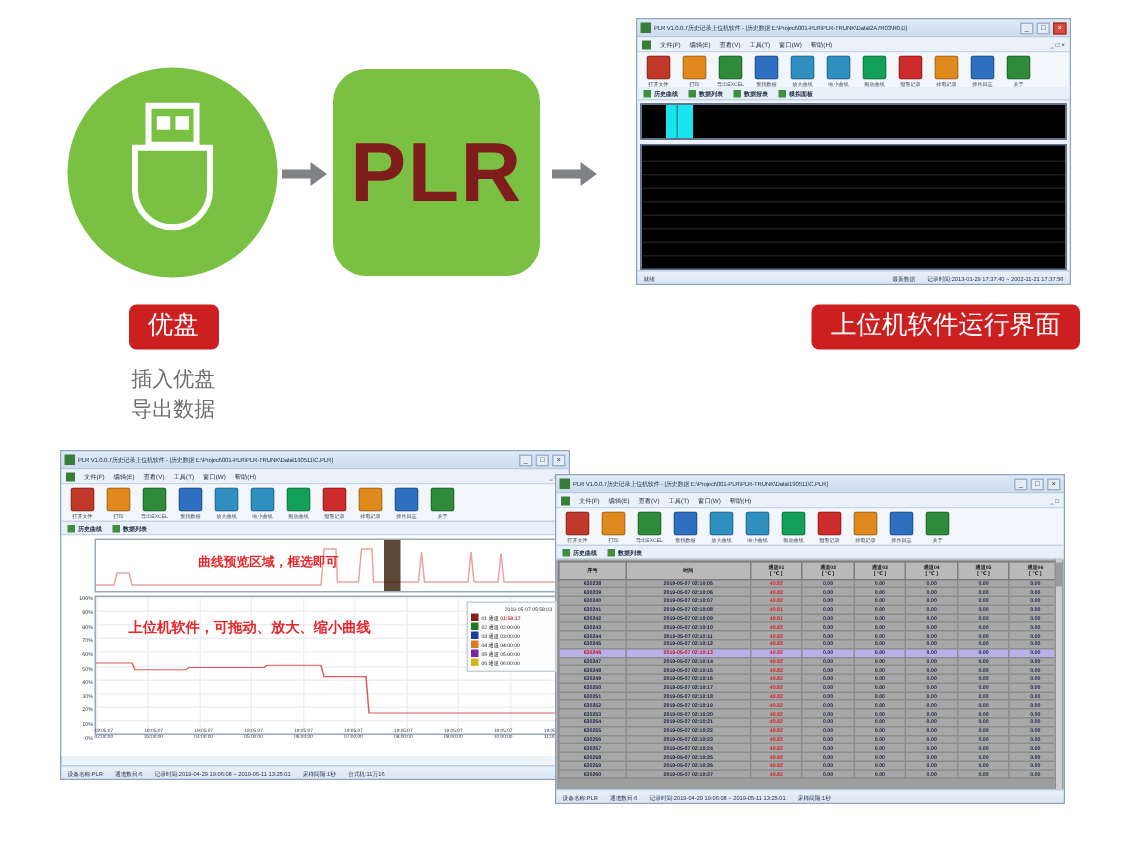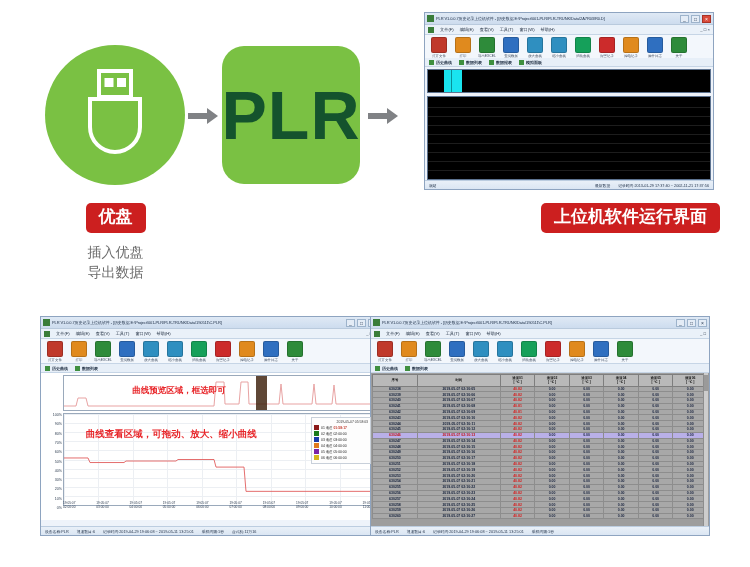--- a/index.html
+++ b/index.html
@@ -19,34 +19,34 @@
     border-radius:50%; background:#7ac143;
   }
   .usb-glyph { position:absolute; left:50%; top:50%; transform:translate(-50%,-50%); }
 
   .plr-box {
     position:absolute; left:222px; top:46px; width:138px; height:138px;
     border-radius:22px; background:#7ac143;
     display:flex; align-items:center; justify-content:center;
   }
   .plr-text {
-    color:#14532d; font-size:68px; font-weight:bold; letter-spacing:1px;
+    color:#7f1d1d; font-size:56px; font-weight:bold; letter-spacing:1px;
     font-family:"Liberation Sans", sans-serif; line-height:1;
   }
 
   .arrow { position:absolute; top:108px; }
   .arrow svg { display:block; }
   #arrow1 { left:188px; }
   #arrow2 { left:368px; }
 
   
   .cap-group { position:absolute; text-align:center; }
   .cap-badge {
     display:inline-block; background:#cc1f1f; color:#fff;
-    font-size:17px; font-weight:bold; padding:5px 13px 6px;
+    font-size:17px; font-weight:normal; padding:5px 13px 6px;
     border-radius:5px; line-height:1.1; white-space:nowrap;
   }
   .cap-sub {
     margin-top:9px; color:#6d6d6d; font-size:14px; line-height:1.45;
     white-space:pre-line;
   }
   #cap1 { left:38px;  top:203px; width:155px; }
   #cap2 { left:200px; top:203px; width:182px; }
   #cap3 { left:420px; top:203px; width:300px;text-align:right; }
 
@@ -107,21 +107,21 @@
   #win-tr { left:424px; top:12px; width:290px; height:178px; }
   #win-tr .body { position:absolute; left:0; right:0; top:45px; bottom:9px; background:#eef3fa; padding:2px; }
   .dark-panel { background:#000; position:relative; border:1px solid #5d7390; }
   #tr-chart-a { height:24px; margin-bottom:3px; }
   #tr-chart-b { height:calc(100% - 34px); }
   .cyan-block { position:absolute; left:16px; top:0; width:18px; height:100%; background:#19e4ef; }
   .cyan-block:after { content:""; position:absolute; left:7px; top:0; width:1px; height:100%; background:#0a8f97; }
   .hline { position:absolute; left:0; right:0; height:1px; background:#1d1d1d; }
 
   
-  #win-bl { left:40px; top:316px; width:340px; height:220px; }
+  #win-bl { left:40px; top:300px; width:340px; height:220px; }
   #win-bl .body { position:absolute; left:0; right:0; top:56px; bottom:15px; background:#fff; }
 
   .preview-pane {
     position:absolute; left:22px; right:4px; top:2px; height:36px;
     background:#fff; border:1px solid #9aa9bb;
   }
   .preview-note {
     position:absolute; left:22%; top:9px; color:#e8262a; font-size:8.5px;
     font-weight:bold; white-space:nowrap;
   }
@@ -451,21 +451,21 @@
           <div class="gridline" style="top: 90%;"></div>
           <div class="gridline" style="top: 80%;"></div>
           <div class="gridline" style="top: 70%;"></div>
           <div class="gridline" style="top: 60%;"></div>
           <div class="gridline" style="top: 50%;"></div>
           <div class="gridline" style="top: 40%;"></div>
           <div class="gridline" style="top: 30%;"></div>
           <div class="gridline" style="top: 20%;"></div>
           <div class="gridline" style="top: 10%;"></div>
           <div class="gridline" style="top: 0%;"></div>
-        <div class="main-note">曲线查看区域，可拖动、放大、缩小曲线</div>
+        <div class="main-note">上位机软件，可拖动、放大、缩小曲线</div>
         <svg width="100%" height="100%" viewBox="0 0 310 120" preserveAspectRatio="none" style="position:absolute;inset:0;">
           <polyline points="0,58 24,58 26,64 60,64 62,62 112,62 114,60 150,60 152,70 180,70 182,102 310,102" fill="none" stroke="#e05a5a" stroke-width="1"></polyline>
         </svg>
         <div class="legend" id="legend-bl">
             <span class="lg-time">2019-05-07 05:58:03</span>
             <div class="lg-row">
               <span class="lg-sw" style="background: rgb(139, 26, 26);"></span>
               <span class="lg-tx">01 通道 <b>01:58:17</b></span>
             </div>
             <div class="lg-row">

